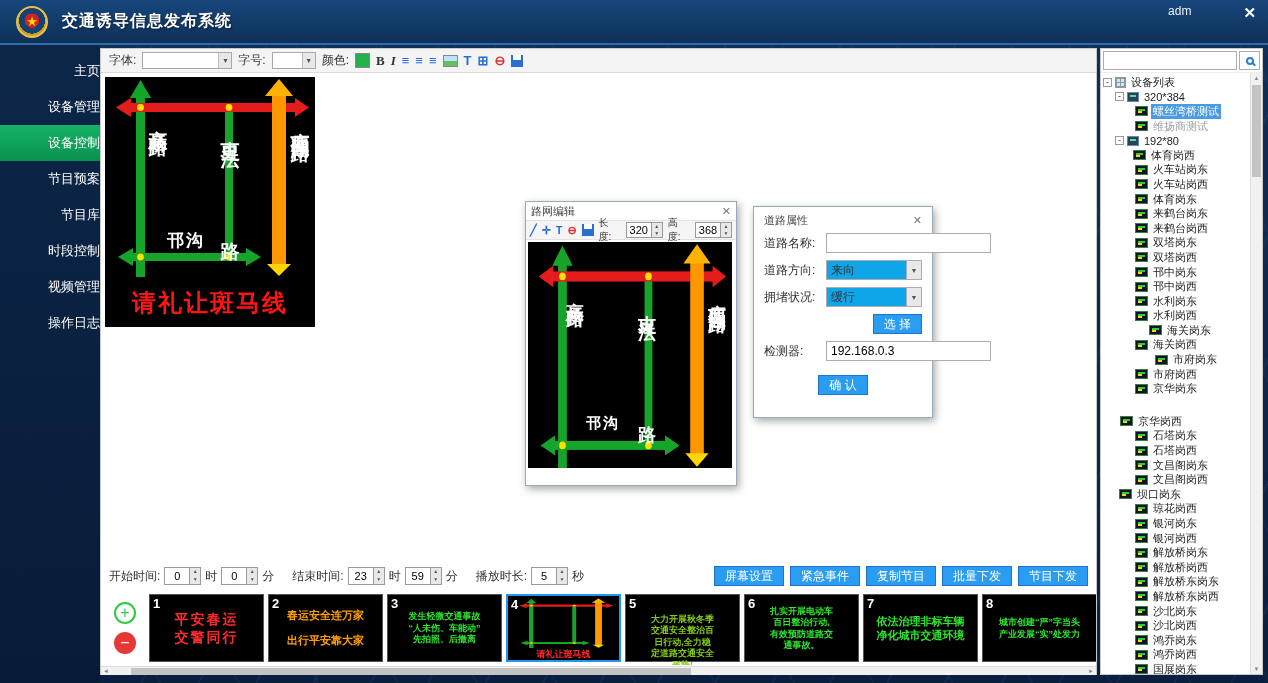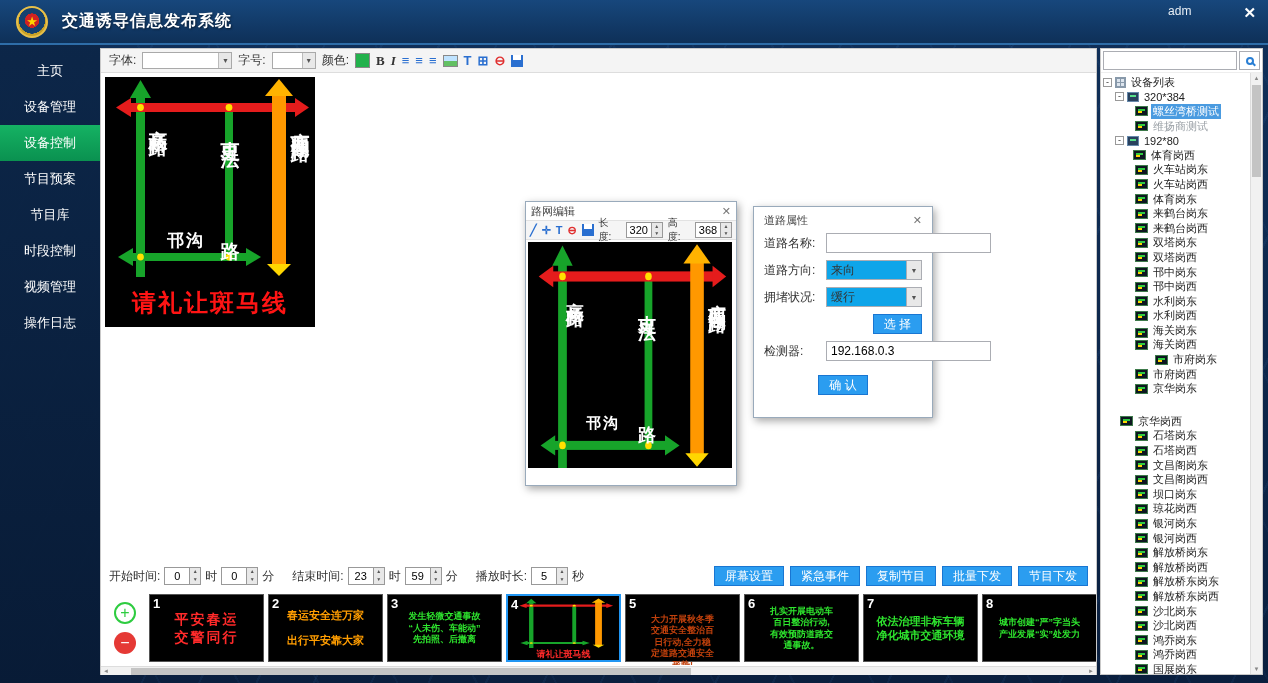--- a/index.html
+++ b/index.html
@@ -20,21 +20,21 @@
     border:2px solid #e7c04a; display:flex; align-items:center; justify-content:center;
     color:#ffd700; font-size:13px; }
   .app-title { color:#fff; font-size:16px; font-weight:bold; margin-left:14px; letter-spacing:1px;
     text-shadow:1px 1px 2px rgba(0,0,0,.5); }
   .hdr-right { margin-left:auto; display:flex; align-items:flex-start; height:100%; padding-top:4px; }
   .user-name { color:#e8eef5; font-size:12px; margin-right:52px; }
   .close-x { color:#fff; font-size:15px; font-weight:bold; margin-right:12px; cursor:pointer; }
   
   .sidebar { position:absolute; left:0; top:45px; width:100px; height:638px;
     background:linear-gradient(180deg, rgba(12,38,72,.97), rgba(8,27,54,.97)); padding-top:8px; }
-  .side-item { height:36px; line-height:36px; text-align:center; color:#fff; font-size:13px; cursor:pointer; }
+  .side-item { height:36px; line-height:36px; text-align:right; color:#fff; font-size:13px; cursor:pointer; }
   .side-item.active { background:linear-gradient(180deg,#15b263,#0a9150); }
   
   .main { position:absolute; left:100px; top:48px; width:997px; height:627px; background:#fff; border:1px solid #c9c9c9; }
   .toolbar { height:24px; background:#f4f4f4; border-bottom:1px solid #ddd; display:flex; align-items:center;
     gap:6px; padding:0 8px; font-size:12px; color:#333; }
   .mini-combo { border:1px solid #a9a9a9; background:#fff; height:17px; display:flex; align-items:center;
     position:relative; font-size:11px; padding-left:3px; }
   .mini-combo .dd { margin-left:auto; width:13px; height:100%; background:#e8e8e8; border-left:1px solid #bbb;
     display:flex; align-items:center; justify-content:center; font-size:7px; color:#555; }
   .w90{width:90px}.w44{width:44px}
@@ -410,21 +410,21 @@
     <circle cx="124" cy="30.5" r="3.4" fill="#ffe000"></circle>
     <circle cx="35.5" cy="180" r="3.4" fill="#ffe000"></circle>
     <circle cx="124" cy="180" r="3.4" fill="#ffe000"></circle>
   </svg>
           <div class="tlines overlay" style="color: rgb(255, 42, 42);">
             <div class="line">请礼让斑马线</div>
           </div>
         </div>
         <div class="thumb sm">
           <span class="tnum">5</span>
-          <div class="tlines" style="color: #c2410c; margin-top: 28px;">
+          <div class="tlines" style="color: #84cc16; margin-top: 28px;">
             <div class="line">大力开展秋冬季</div>
             <div class="line">交通安全整治百</div>
             <div class="line">日行动,全力稳</div>
             <div class="line">定道路交通安全</div>
             <div class="line">形势!</div>
           </div>
         </div>
         <div class="thumb sm">
           <span class="tnum">6</span>
           <div class="tlines" style="color: rgb(46, 229, 46);">
@@ -530,21 +530,21 @@
         <span class="tlabel">邗中岗西</span>
       </div>
       <div class="trow" style="padding-left: 34px;">
         <span class="dev-icon"></span>
         <span class="tlabel">水利岗东</span>
       </div>
       <div class="trow" style="padding-left: 34px;">
         <span class="dev-icon"></span>
         <span class="tlabel">水利岗西</span>
       </div>
-      <div class="trow" style="padding-left: 34px; align-items: flex-end;">
+      <div class="trow" style="padding-left: 48px;">
         <span class="dev-icon"></span>
         <span class="tlabel">海关岗东</span>
       </div>
       <div class="trow" style="padding-left: 34px;">
         <span class="dev-icon"></span>
         <span class="tlabel">海关岗西</span>
       </div>
       <div class="trow" style="padding-left: 54px;">
         <span class="dev-icon"></span>
         <span class="tlabel">市府岗东</span>
@@ -570,21 +570,21 @@
         <span class="tlabel">石塔岗西</span>
       </div>
       <div class="trow" style="padding-left: 34px;">
         <span class="dev-icon"></span>
         <span class="tlabel">文昌阁岗东</span>
       </div>
       <div class="trow" style="padding-left: 34px;">
         <span class="dev-icon"></span>
         <span class="tlabel">文昌阁岗西</span>
       </div>
-      <div class="trow" style="padding-left: 34px;">
+      <div class="trow" style="padding-left: 18px;">
         <span class="dev-icon"></span>
         <span class="tlabel">坝口岗东</span>
       </div>
       <div class="trow" style="padding-left: 34px;">
         <span class="dev-icon"></span>
         <span class="tlabel">琼花岗西</span>
       </div>
       <div class="trow" style="padding-left: 34px;">
         <span class="dev-icon"></span>
         <span class="tlabel">银河岗东</span>

